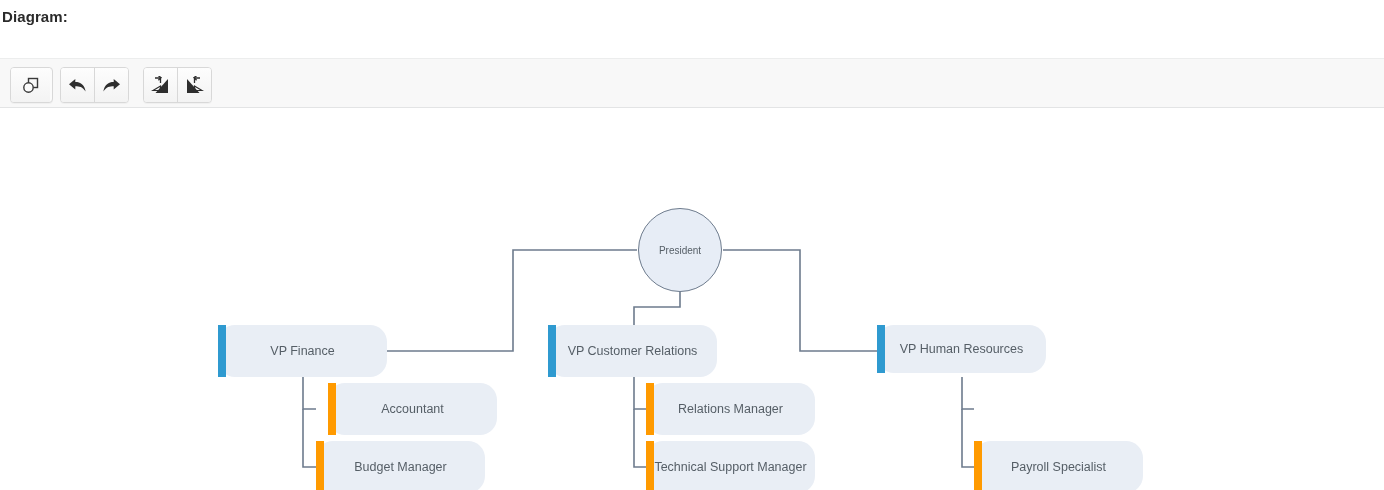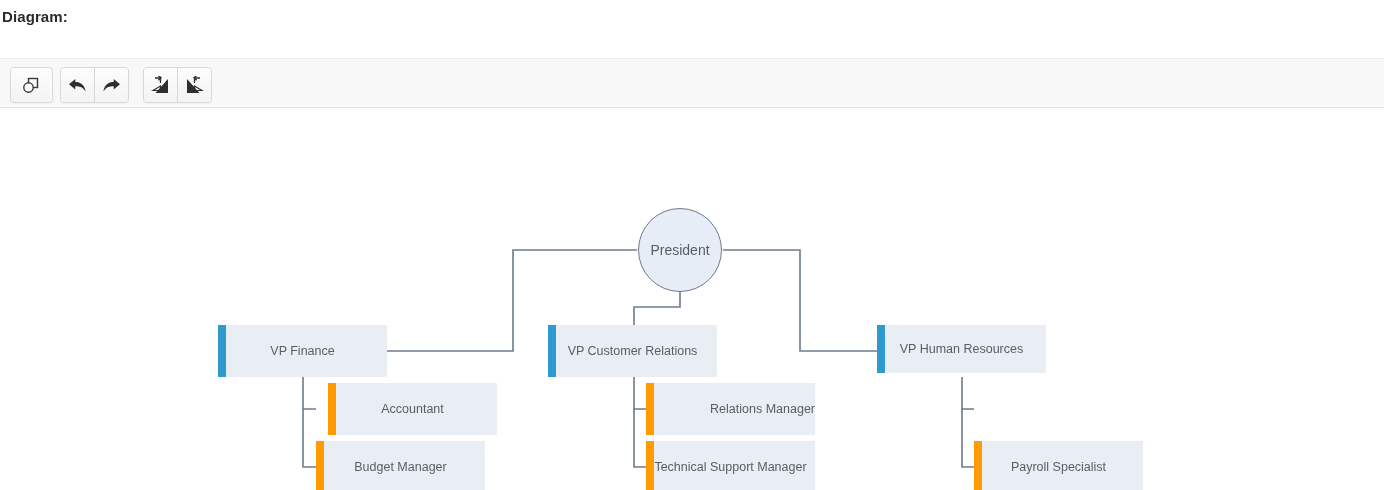--- a/index.html
+++ b/index.html
@@ -91,20 +91,21 @@
   .node {
     position: absolute;
     box-sizing: border-box;
     background: #e9eef5;
     display: flex;
     align-items: center;
     justify-content: center;
     color: #555e66;
     font-size: 12.5px;
     cursor: pointer;
+    border-radius: 17px;
   }
   .node .accent {
     position: absolute;
     left: 0;
     top: 0;
     bottom: 0;
     width: 8px;
   }
   .accent-blue   { background: #2f9ad0; }
   .accent-orange { background: #ff9a00; }
@@ -121,21 +122,21 @@
     width: 84px;
     height: 84px;
     border-radius: 50%;
     background: #e7edf6;
     border: 1px solid #6d7b8d;
     box-sizing: border-box;
     display: flex;
     align-items: center;
     justify-content: center;
     color: #555e66;
-    font-size: 14px;
+    font-size: 10px;
     cursor: pointer;
   }
 </style>
 </head>
 <body>
 
 <div id="page">
 
   <div id="page-title">Diagram:</div>
 
@@ -238,21 +239,21 @@
     <div class="node" style="left:328px; top:275px; width:169px; height:52px;">
       <span class="accent accent-orange"></span>
       <span class="node-label">Accountant</span>
     </div>
 
     <div class="node" style="left:316px; top:333px; width:169px; height:52px;">
       <span class="accent accent-orange"></span>
       <span class="node-label">Budget Manager</span>
     </div>
 
-    <div class="node" style="left:646px; top:275px; width:169px; height:52px;justify-content:flex-end;">
+    <div class="node" style="left:646px; top:275px; width:169px; height:52px;">
       <span class="accent accent-orange"></span>
       <span class="node-label">Relations Manager</span>
     </div>
 
     <div class="node" style="left:646px; top:333px; width:169px; height:52px;">
       <span class="accent accent-orange"></span>
       <span class="node-label">Technical Support Manager</span>
     </div>
 
 

